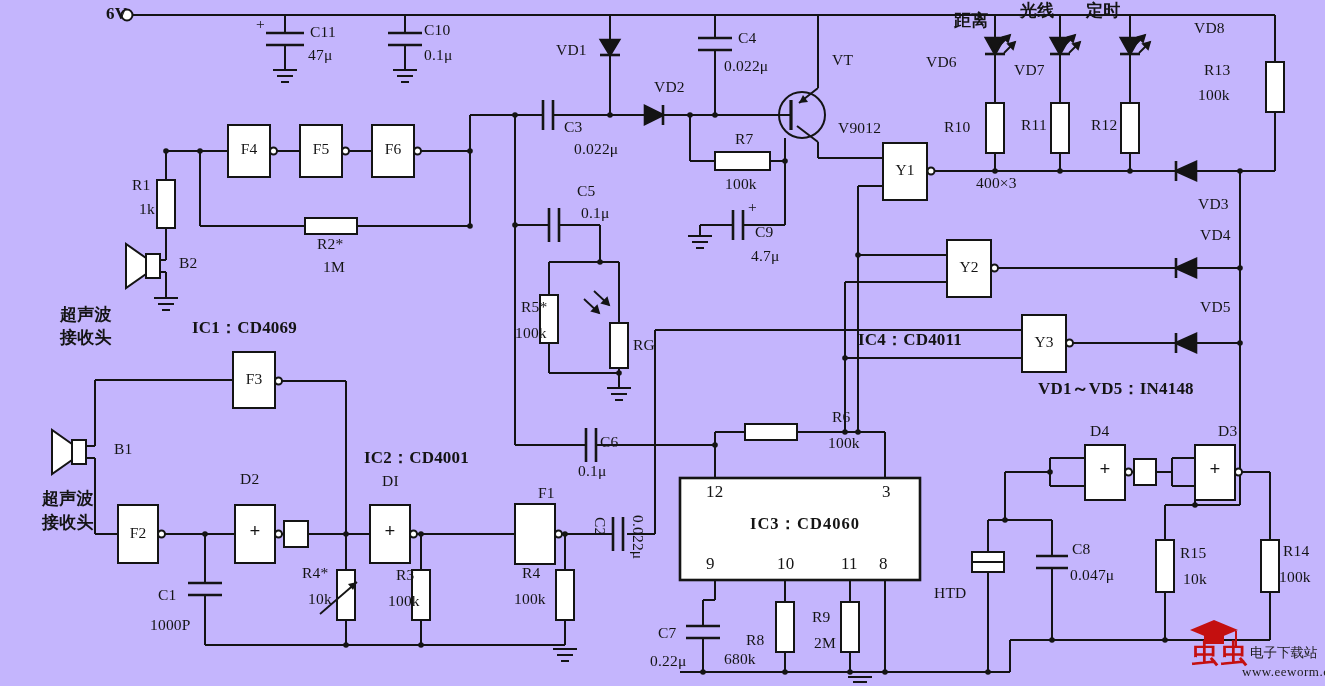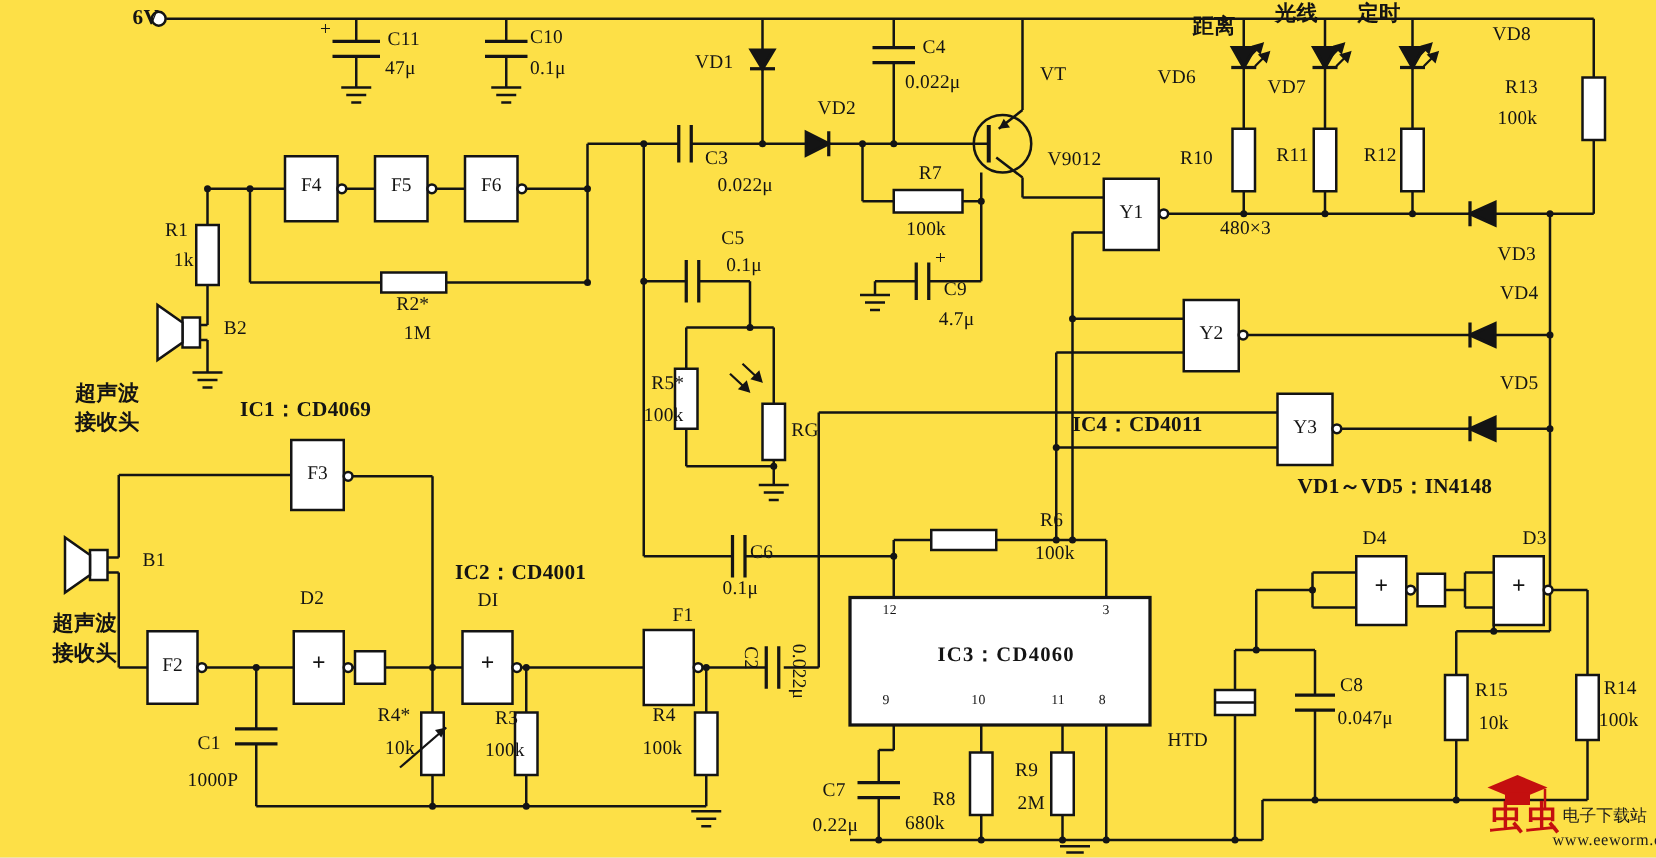--- a/index.html
+++ b/index.html
@@ -1,23 +1,23 @@
 <!DOCTYPE html>
 <html><head>
 <meta charset="utf-8">
 <style>
   html,body{margin:0;padding:0;background:#e8e8e8}
-  #stage{position:relative;width:1325px;height:686px;background:#fde047;overflow:hidden;
+  #stage{position:relative;width:1325px;height:686px;background:#c4b5fd;overflow:hidden;
          font-family:"Liberation Serif","DejaVu Serif",serif;color:#141414}
   #art{position:absolute;left:0;top:0}
   .lbl{position:absolute;font-size:15.5px;line-height:1.05;white-space:nowrap;letter-spacing:.2px}
   .big{font-size:17px;font-weight:bold}
   .hdr{font-size:17px;font-weight:bold}
   .s17{font-size:16.5px;font-weight:bold;letter-spacing:1px}
-  .pin{font-size:11px}
+  .pin{font-size:17px}
   .gate-lbl{position:absolute;text-align:center;font-size:15.5px;line-height:1}
   .plus{font-size:19px;font-weight:bold}
   .rot90{transform:rotate(90deg);transform-origin:left top}
   .wm-logo{position:absolute;font-size:26px;font-weight:bold;color:#c40f0f;letter-spacing:3px}
   .wm-site{position:absolute;font-size:13.5px;color:#1c1c1c}
   .wm-url{position:absolute;font-size:13px;color:#1c1c1c;letter-spacing:.5px}
 </style>
 </head>
 <body>
 
@@ -285,21 +285,21 @@
 <div class="lbl hdr" style="left:1020px;top:2px">光线</div>
 <div class="lbl hdr" style="left:1086px;top:2px">定时</div>
 <div class="lbl" style="left:926px;top:54px">VD6</div>
 <div class="lbl" style="left:1014px;top:62px">VD7</div>
 <div class="lbl" style="left:1194px;top:20px">VD8</div>
 <div class="lbl" style="left:1204px;top:62px">R13</div>
 <div class="lbl" style="left:1198px;top:87px">100k</div>
 <div class="lbl" style="left:944px;top:119px">R10</div>
 <div class="lbl" style="left:1021px;top:117px">R11</div>
 <div class="lbl" style="left:1091px;top:117px">R12</div>
-<div class="lbl" style="left:976px;top:175px">480×3</div>
+<div class="lbl" style="left:976px;top:175px">400×3</div>
 <div class="lbl" style="left:1198px;top:196px">VD3</div>
 <div class="lbl" style="left:1200px;top:227px">VD4</div>
 <div class="lbl" style="left:1200px;top:299px">VD5</div>
 
 <div class="lbl" style="left:132px;top:177px">R1</div>
 <div class="lbl" style="left:139px;top:201px">1k</div>
 <div class="lbl" style="left:564px;top:119px">C3</div>
 <div class="lbl" style="left:574px;top:141px">0.022μ</div>
 <div class="lbl" style="left:654px;top:79px">VD2</div>
 <div class="lbl" style="left:735px;top:131px">R7</div>

